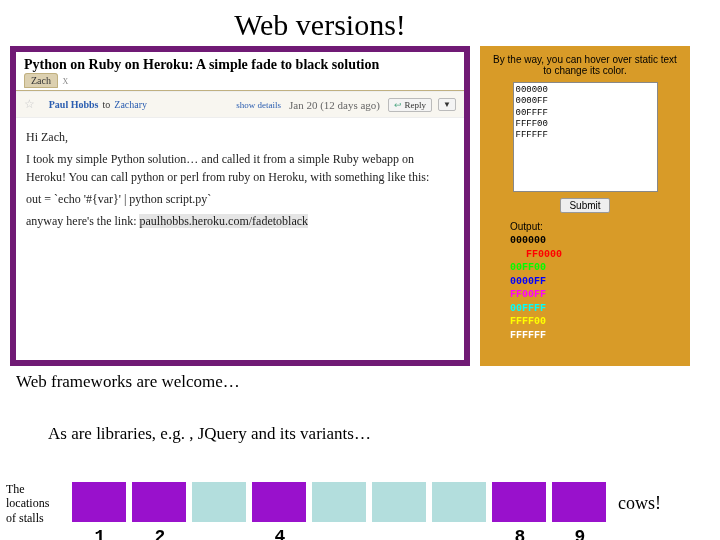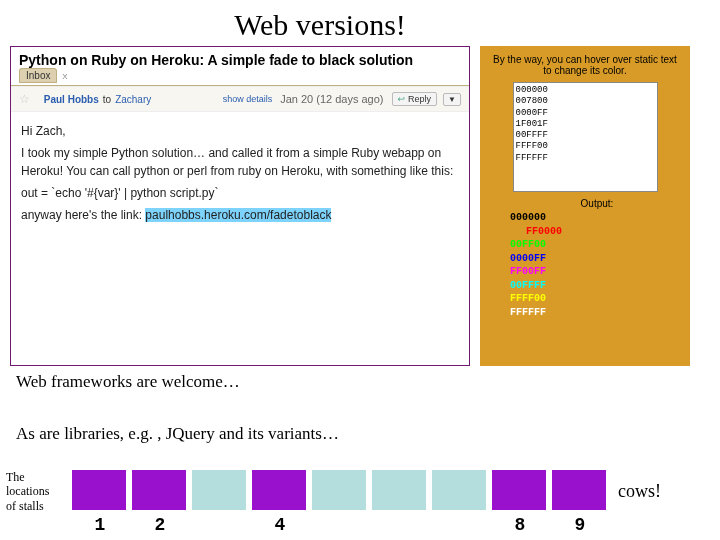--- a/index.html
+++ b/index.html
@@ -17,23 +17,23 @@
     font-size: 30px;
     text-align: center;
     padding: 8px 0 4px 0;
     margin-left: -80px;
   }
   .main-row {
     display: flex;
     padding: 0 10px;
   }
   .email-card {
-    border: 1px solid #701a75;
+    border: 6px solid #701a75;
     width: 460px;
-    font-family: Liberation Sans, sans-serif;
+    font-family: Liberation Serif, serif;
     font-size: 11px;
     color: #333;
     background: #fff;
   }
   .email-subject {
     font-weight: bold;
     font-size: 14px;
     padding: 5px 8px 2px 8px;
     color: #000;
   }
@@ -89,21 +89,21 @@
     background: #f4f4f4;
     margin-left: 2px;
   }
   .email-body {
     padding: 6px 10px 8px 10px;
     line-height: 1.5;
     font-size: 12px;
     color: #222;
   }
   .email-body p { margin: 4px 0; }
-  .email-body .link-text { background: #7dd3fc; }
+  .email-body .link-text { background: #e5e5e5; }
   .right-panel {
     background: #d89b28;
     width: 210px;
     margin-left: 10px;
     padding: 6px;
     font-family: Arial, sans-serif;
     font-size: 9px;
     color: #000;
     position: relative;
     height: 320px;
@@ -129,21 +129,21 @@
   }
   .submit-row { text-align: center; margin: 2px 0 8px 0; }
   .submit-btn {
     font-family: Arial, sans-serif;
     font-size: 10px;
     padding: 1px 8px;
     background: #eee;
     border: 1px solid #999;
     border-radius: 2px;
   }
-  .output-label { font-size: 10px; color: #000; margin-left: 24px; text-align: center; }
+  .output-label { font-size: 10px; color: #000; margin-left: 24px; }
   .output-list {
     font-family: "Courier New", monospace;
     font-size: 10px;
     line-height: 1.35;
     margin-left: 24px;
     margin-top: 2px;
     font-weight: bold;
   }
   .body-text {
     font-size: 17px;
@@ -196,21 +196,21 @@
 </style>
 </head>
 <body>
 
 <div class="title">Web versions!</div>
 
 <div class="main-row">
   <div class="email-card">
     <div class="email-subject">Python on Ruby on Heroku: A simple fade to black solution</div>
     <div class="email-tabs">
-      <span class="active">Inbox</span>
+      <span class="active">Zach</span>
       <span style="font-size:8px;color:#888;margin-left:2px;">X</span>
     </div>
     <div class="email-tabbar"></div>
     <div class="email-header">
       <span class="star">☆</span>
       <span style="width:6px;"></span>
       <span class="sender">Paul Hobbs</span>
       <span class="to-label">to</span>
       <span class="recipient">Zachary</span>
       <span class="details">show details</span>
@@ -228,45 +228,46 @@
       <p>
         <span>anyway here's the link: </span><span class="link-text">paulhobbs.heroku.com/fadetoblack</span>
       </p>
     </div>
   </div>
 
   <div class="right-panel">
     <div class="hover-hint">By the way, you can hover over static text to change its color.</div>
     <div class="listbox">
       <div>000000</div>
-      <div>007800</div>
       <div>0000FF</div>
-      <div>1F001F</div>
       <div>00FFFF</div>
       <div>FFFF00</div>
       <div>FFFFFF</div>
+    </div>
+    <div class="submit-row">
+      <button class="submit-btn">Submit</button>
     </div>
     <div class="output-label">Output:</div>
     <div class="output-list">
       <div style="color:#000000;">000000</div>
       <div style="color:#ff0000;padding-left:16px;">FF0000</div>
       <div style="color:#00ff00;">00FF00</div>
       <div style="color:#0000ff;">0000FF</div>
       <div style="color:#ff00ff;">FF00FF</div>
       <div style="color:#00ffff;">00FFFF</div>
       <div style="color:#ffff00;">FFFF00</div>
       <div style="color:#ffffff;">FFFFFF</div>
     </div>
   </div>
 </div>
 
 <div class="body-text" style="margin-top:4px;">Web frameworks are welcome…</div>
-<div class="body-text" style="margin-top:28px;">As are libraries, e.g. , JQuery and its variants…</div>
-
-<div class="stalls-row" style="margin-top:20px;">
+<div class="body-text" style="margin-top:28px;margin-left:32px;">As are libraries, e.g. , JQuery and its variants…</div>
+
+<div class="stalls-row" style="margin-top:32px;">
   <div class="stalls-label">
     <span>The</span><br>
     <span>locations</span><br>
     <span>of stalls</span>
   </div>
   <div class="stall purple"></div>
   <div class="stall purple"></div>
   <div class="stall teal"></div>
   <div class="stall purple"></div>
   <div class="stall teal"></div>

